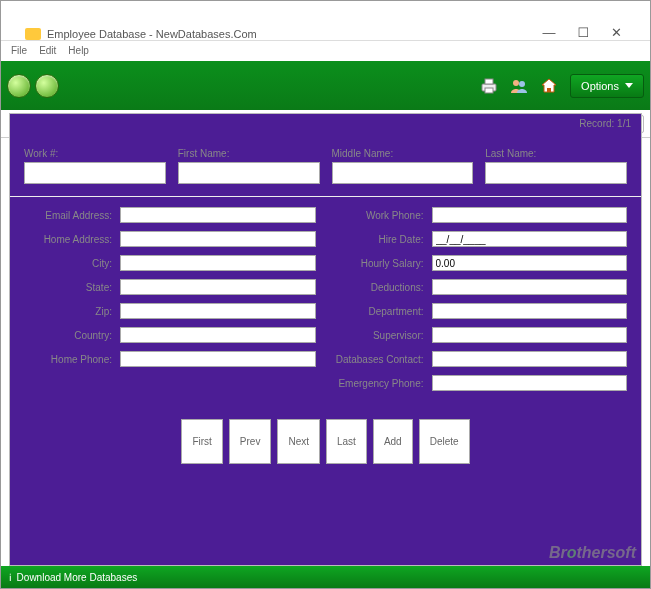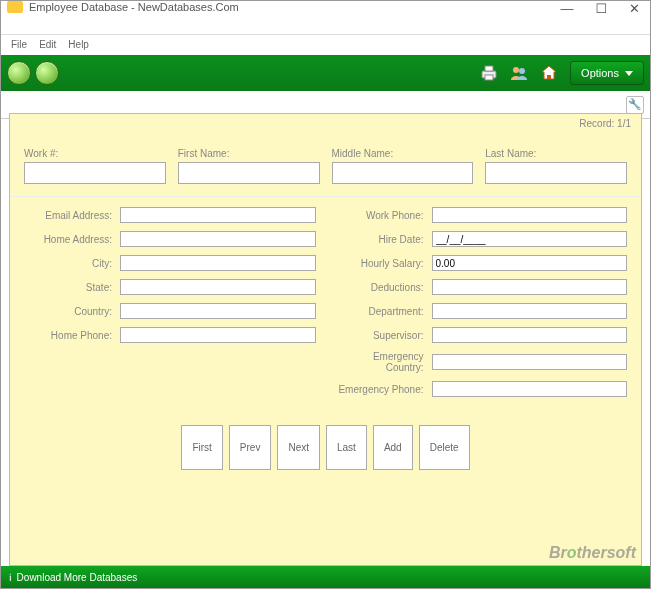--- a/index.html
+++ b/index.html
@@ -1,33 +1,33 @@
 <!DOCTYPE html>
 <html><head>
 <meta charset="utf-8">
 <style>
   * { margin:0; padding:0; box-sizing:border-box; font-family:Arial,sans-serif; }
   body { background:#f0f0f0; }
   .window { width:651px; height:589px; background:#fff; border:1px solid #999; position:relative; }
-  .titlebar { height:34px; background:#fff; display:flex; align-items:flex-start; padding:0 6px; border-bottom:1px solid #ddd; }
+  .titlebar { height:40px; background:#fff; display:flex; align-items:flex-end; padding:0 24px; border-bottom:1px solid #ddd; }
   .titlebar .folder-icon { width:16px; height:12px; background:#ffc93c; border-radius:2px; margin-right:6px; }
   .titlebar-text { font-size:11px; color:#555; flex:1; }
   .winbtns { display:flex; gap:14px; color:#555; }
   .winbtn { font-size:13px; cursor:pointer; padding:0 4px; }
   .menubar { height:20px; font-size:10px; color:#666; padding:4px 10px; display:flex; gap:12px; }
-  .toolbar { height:36px; background:linear-gradient(#0b8f1c,#0a7a17); display:flex; align-items:center; padding:0 6px; }
+  .toolbar { height:49px; background:linear-gradient(#0b8f1c,#0a7a17); display:flex; align-items:center; padding:0 6px; }
   .orb { width:24px; height:24px; border-radius:50%; background:radial-gradient(circle at 35% 35%, #d4ff9e, #4aa018); border:1px solid #2c6b0e; margin-right:4px; box-shadow:inset 0 1px 2px rgba(255,255,255,.6); cursor:pointer; }
   .toolbar-spacer { flex:1; }
   .ticon { width:26px; height:26px; display:flex; align-items:center; justify-content:center; margin:0 2px; cursor:pointer; }
   .options-btn { background:linear-gradient(#0fa622,#087a14); color:#fff; font-size:11px; padding:5px 10px; border:1px solid #065c0f; border-radius:3px; display:flex; align-items:center; gap:6px; cursor:pointer; margin-left:6px; }
   .options-btn .caret { width:0; height:0; border-left:4px solid transparent; border-right:4px solid transparent; border-top:5px solid #fff; }
   .searchbar { height:28px; background:#fff; border-bottom:1px solid #ccc; display:flex; align-items:center; padding:0 6px; }
   .searchbar input { flex:1; border:none; outline:none; font-size:11px; }
   .wrench { width:18px; height:18px; border:1px solid #bbb; border-radius:2px; display:flex; align-items:center; justify-content:center; font-size:11px; color:#777; cursor:pointer; }
-  .content { position:absolute; top:112px; bottom:22px; left:8px; right:8px; background:#fef9c3; border:1px solid #bbb; overflow:hidden; }
+  .content { position:absolute; top:112px; bottom:22px; left:8px; right:8px; background:#4c1d95; border:1px solid #bbb; overflow:hidden; }
   .record-info { text-align:right; font-size:10px; color:#888; padding:4px 10px 0 0; }
   .top-row { display:flex; gap:12px; padding:8px 14px 12px; border-bottom:1px solid #eee; }
   .top-field { flex:1;margin-top:11px; }
   .top-field label { display:block; font-size:10px; color:#888; margin-bottom:3px; }
   .top-field input { width:100%; height:22px; border:1px solid #aaa; font-size:10px; padding:0 3px; }
   .form-grid { display:flex; padding:10px 14px; gap:20px; }
   .col { flex:1; }
   .frow { display:flex; align-items:center; margin-bottom:8px; }
   .frow label { width:96px; text-align:right; font-size:10px; color:#888; padding-right:8px; }
   .frow input { flex:1; height:16px; border:1px solid #aaa; font-size:10px; padding:0 3px; }
@@ -117,20 +117,24 @@
           </div>
         <div class="frow">
             <label>City:</label>
             <input style="">
           </div>
         <div class="frow">
             <label>State:</label>
             <input style="">
           </div>
         <div class="frow">
+            <label>Zip:</label>
+            <input style="">
+          </div>
+        <div class="frow">
             <label>Country:</label>
             <input style="">
           </div>
         <div class="frow">
             <label>Home Phone:</label>
             <input style="">
           </div>
       </div>
       <div class="col">
         <div class="frow">
@@ -151,21 +155,21 @@
           </div>
         <div class="frow">
             <label>Department:</label>
             <input style="">
           </div>
         <div class="frow">
             <label>Supervisor:</label>
             <input style="">
           </div>
         <div class="frow">
-            <label>Emergency Country:</label>
+            <label>Databases Contact:</label>
             <input style="">
           </div>
         <div class="frow">
             <label>Emergency Phone:</label>
             <input style="">
           </div>
       </div>
     </div>
 
     <div class="nav-btns">

